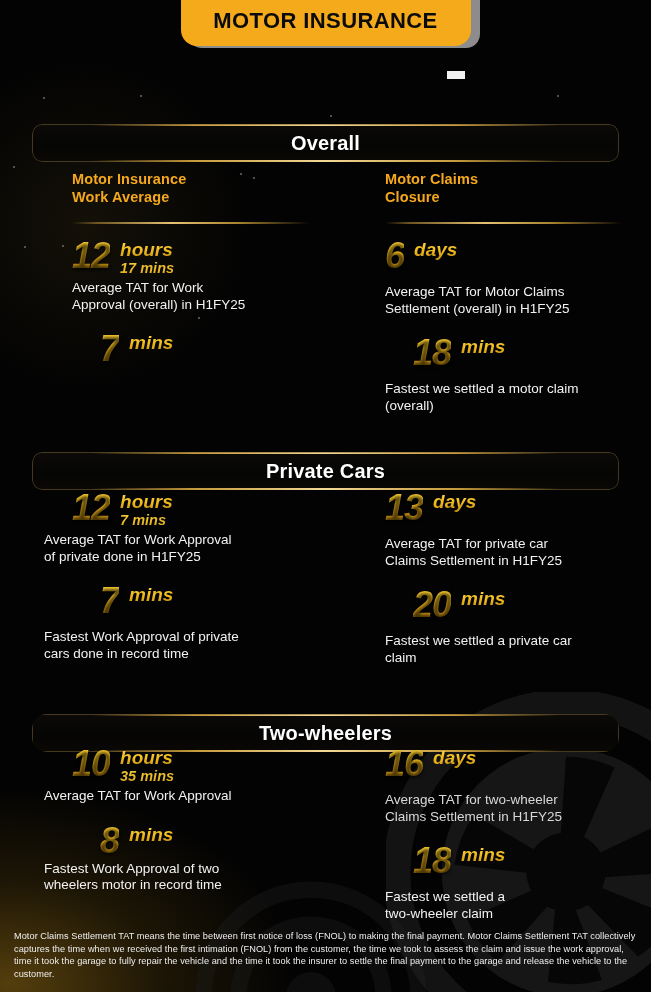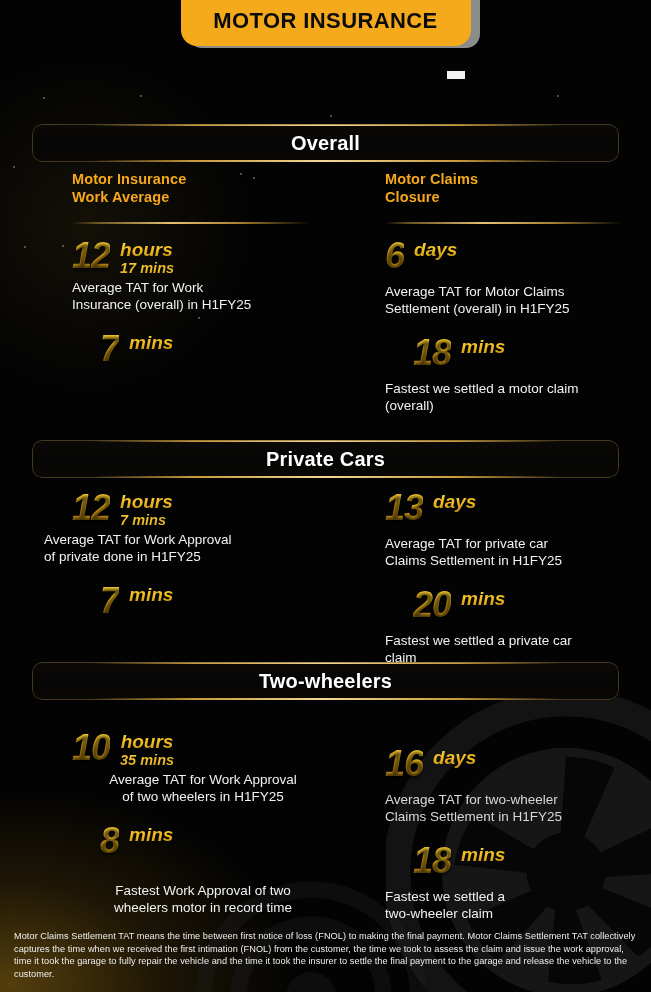--- a/index.html
+++ b/index.html
@@ -119,22 +119,22 @@
   }
   .section-bar b {
     position:relative;
     color:#ffffff;
     font-size:20px;
     font-weight:bold;
     letter-spacing:.2px;
   }
 
   #bar-overall  { top:124px;text-align:center; }
-  #bar-private  { top:440px; }
-  #bar-two      { top:662px; }
+  #bar-private  { top:452px; }
+  #bar-two      { top:714px;border-radius:15px; }
 
   
   .col { position:absolute; width:290px; }
   .col-left  { left:72px; }
   .col-right { left:385px; }
 
   .col-head {
     color:#f5a81c;
     font-size:14.5px;
     font-weight:bold;
@@ -288,21 +288,21 @@
     <div class="stat" style="margin-top:12px;">
       <div class="stat-row">
         <span class="big-num">12</span>
         <span class="unit-block">
           <span class="unit-main" style="display:block;">hours</span>
           <span class="unit-sub" style="display:block;">17 mins</span>
         </span>
       </div>
       <div class="stat-desc">
         <div>Average TAT for Work</div>
-        <div>Insurance (overall) in H1FY25</div>
+        <div>Approval (overall) in H1FY25</div>
       </div>
     </div>
 
     <div class="stat" style="margin-top:16px; padding-left:28px;">
       <div class="stat-row">
         <span class="big-num">7</span>
         <span class="unit-block">
           <span class="unit-main" style="display:block;">mins</span>
         </span>
       </div>
@@ -363,20 +363,24 @@
       </div>
     </div>
 
     <div class="stat" style="margin-top:16px; padding-left:28px;">
       <div class="stat-row">
         <span class="big-num">7</span>
         <span class="unit-block">
           <span class="unit-main" style="display:block;">mins</span>
         </span>
       </div>
+      <div class="stat-desc" style="margin-left:-56px; margin-top:8px;">
+        <div>Fastest Work Approval of private</div>
+        <div>cars done in record time</div>
+      </div>
     </div>
   </div>
 
   <div class="col col-right" style="top:488px;">
     <div class="stat">
       <div class="stat-row">
         <span class="big-num">13</span>
         <span class="unit-block">
           <span class="unit-main" style="display:block;">days</span>
         </span>
@@ -399,43 +403,42 @@
         <div>claim</div>
       </div>
     </div>
   </div>
 
   <div class="section-bar" id="bar-two">
     <span class="edge"></span>
     <b>Two-wheelers</b>
   </div>
 
-  <div class="col col-left" style="top:728px;text-align:center;">
+  <div class="col col-left" style="top:744px;">
     <div class="stat">
       <div class="stat-row">
         <span class="big-num">10</span>
         <span class="unit-block">
           <span class="unit-main" style="display:block;">hours</span>
           <span class="unit-sub" style="display:block;">35 mins</span>
         </span>
       </div>
       <div class="stat-desc" style="margin-left:-28px;">
         <div>Average TAT for Work Approval</div>
-        <div>of two wheelers in H1FY25</div>
       </div>
     </div>
 
     <div class="stat" style="margin-top:16px; padding-left:28px;">
       <div class="stat-row">
         <span class="big-num">8</span>
         <span class="unit-block">
           <span class="unit-main" style="display:block;">mins</span>
         </span>
       </div>
-      <div class="stat-desc" style="margin-left:-56px; margin-top:22px;">
+      <div class="stat-desc" style="margin-left:-56px; margin-top:0;">
         <div>Fastest Work Approval of two</div>
         <div>wheelers motor in record time</div>
       </div>
     </div>
   </div>
 
   <div class="col col-right" style="top:744px;">
     <div class="stat">
       <div class="stat-row">
         <span class="big-num">16</span>

